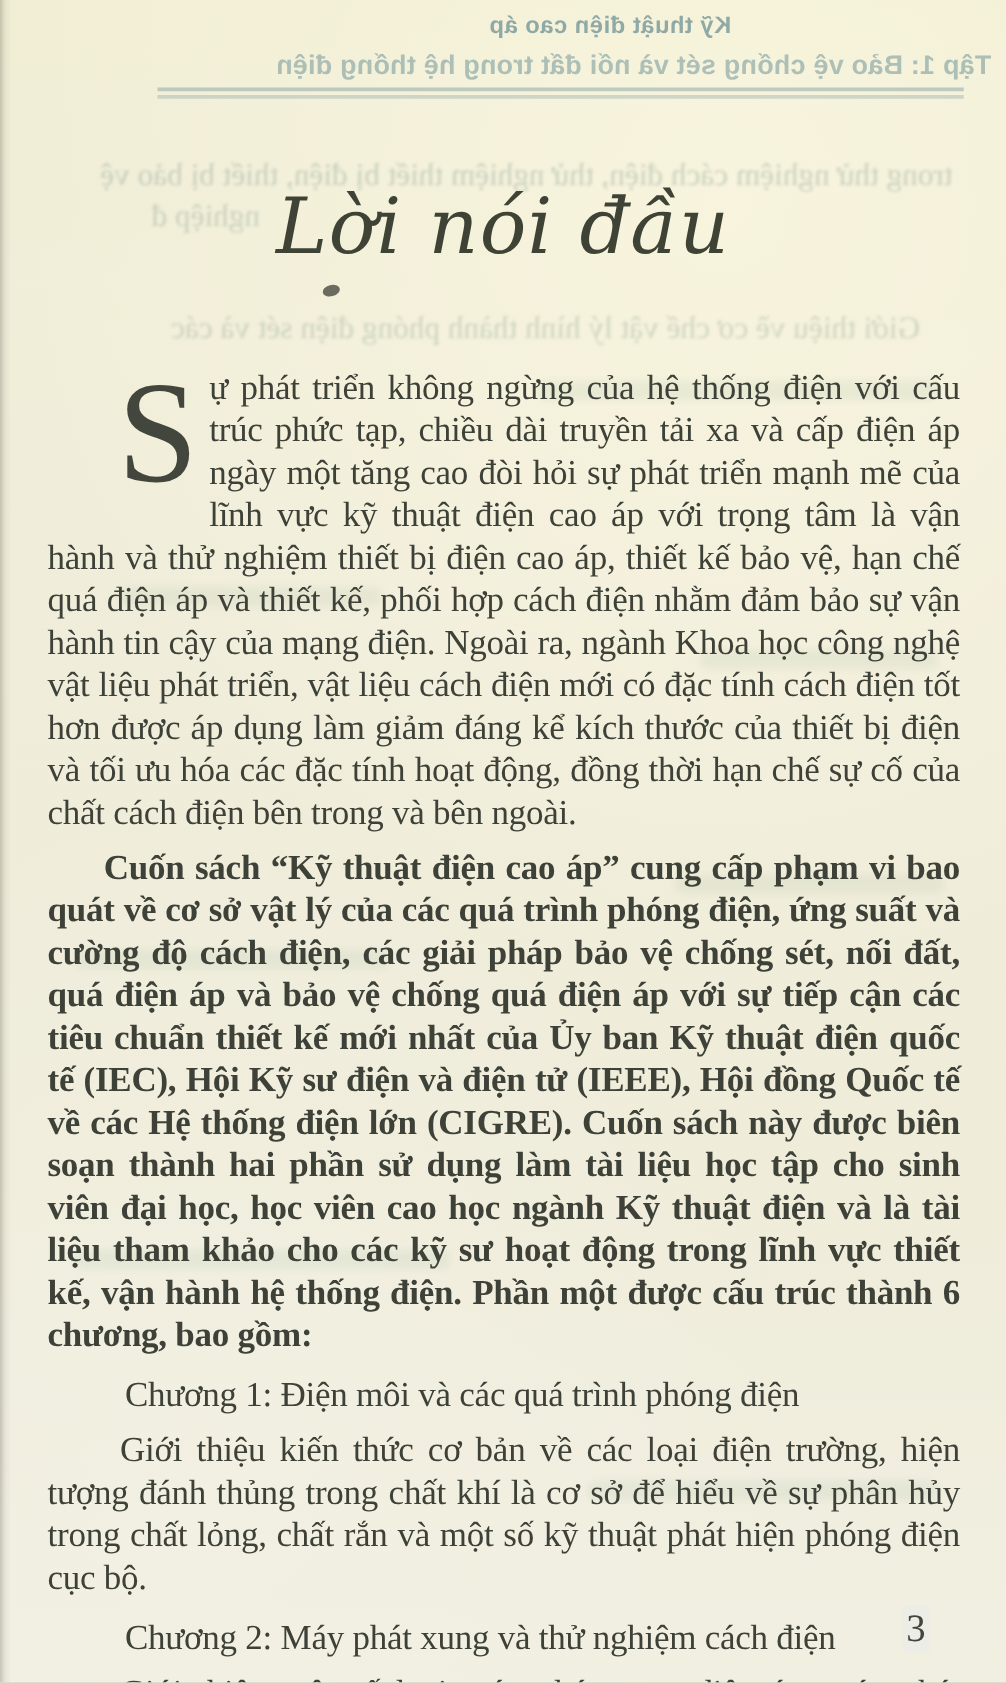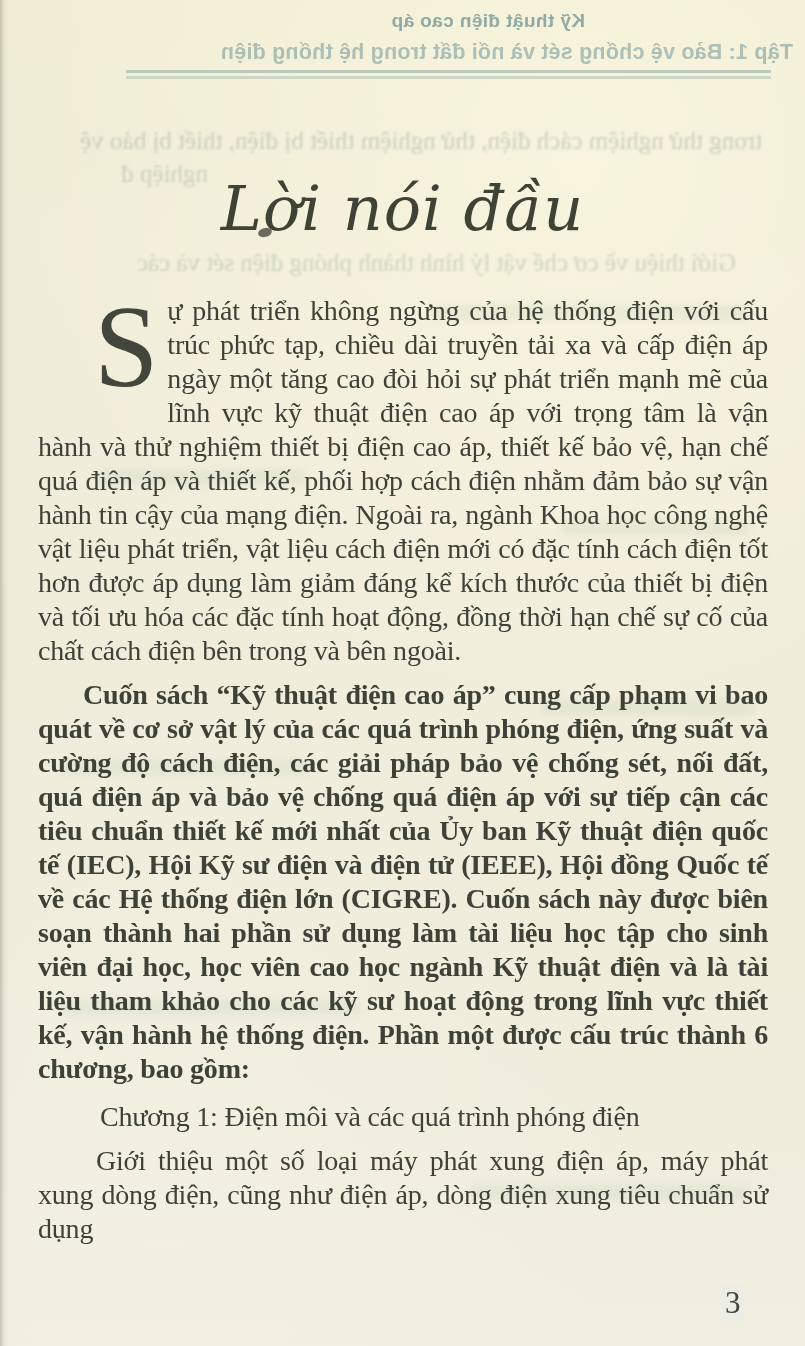--- a/index.html
+++ b/index.html
@@ -72,21 +72,21 @@
   .sm6 { top:1000px; left:60px; width:300px; }
   .sm7 { top:1185px; left:470px; width:280px; }
   
   .speck {
     position:absolute; left:258px; top:228px; width:14px; height:9px;
     background:#4a4a40; border-radius:50%;
     transform:rotate(-14deg); opacity:.8;
   }
   
   .title {
-    position:absolute; top:172px; left:0; width:100%;
+    position:absolute; top:144px; left:0; width:100%;
     margin:0; text-align:center;
     font-family:"DejaVu Serif","Liberation Serif",serif;
     font-style:italic; font-weight:normal;
     font-size:62px; letter-spacing:1px;
     color:#3e4336;
   }
   .content {
     position:absolute; left:38px; top:294px; width:730px;
     font-size:28px; line-height:34px;
     text-align:justify;
@@ -140,20 +140,22 @@
 
   <h1 class="title">Lời nói đầu</h1>
 
   <div class="content">
     <p class="para"><span class="dropcap">S</span><span>ự phát triển không ngừng của hệ thống điện với cấu trúc phức tạp, chiều dài truyền tải xa và cấp điện áp ngày một tăng cao đòi hỏi sự phát triển mạnh mẽ của lĩnh vực kỹ thuật điện cao áp với trọng tâm là vận hành và thử nghiệm thiết bị điện cao áp, thiết kế bảo vệ, hạn chế quá điện áp và thiết kế, phối hợp cách điện nhằm đảm bảo sự vận hành tin cậy của mạng điện. Ngoài ra, ngành Khoa học công nghệ vật liệu phát triển, vật liệu cách điện mới có đặc tính cách điện tốt hơn được áp dụng làm giảm đáng kể kích thước của thiết bị điện và tối ưu hóa các đặc tính hoạt động, đồng thời hạn chế sự cố của chất cách điện bên trong và bên ngoài.</span></p>
 
     <p class="para indent sp">Cuốn sách “Kỹ thuật điện cao áp” cung cấp phạm vi bao quát về cơ sở vật lý của các quá trình phóng điện, ứng suất và cường độ cách điện, các giải pháp bảo vệ chống sét, nối đất, quá điện áp và bảo vệ chống quá điện áp với sự tiếp cận các tiêu chuẩn thiết kế mới nhất của Ủy ban Kỹ thuật điện quốc tế (IEC), Hội Kỹ sư điện và điện tử (IEEE), Hội đồng Quốc tế về các Hệ thống điện lớn (CIGRE). Cuốn sách này được biên soạn thành hai phần sử dụng làm tài liệu học tập cho sinh viên đại học, học viên cao học ngành Kỹ thuật điện và là tài liệu tham khảo cho các kỹ sư hoạt động trong lĩnh vực thiết kế, vận hành hệ thống điện. Phần một được cấu trúc thành 6 chương, bao gồm:</p>
 
     <p class="para chap">Chương 1: Điện môi và các quá trình phóng điện</p>
 
+    <p class="para indent2 sp">Giới thiệu kiến thức cơ bản về các loại điện trường, hiện tượng đánh thủng trong chất khí là cơ sở để hiểu về sự phân hủy trong chất lỏng, chất rắn và một số kỹ thuật phát hiện phóng điện cục bộ.</p>
 
+    <p class="para chap">Chương 2: Máy phát xung và thử nghiệm cách điện</p>
 
     <p class="para indent2 sp">Giới thiệu một số loại máy phát xung điện áp, máy phát xung dòng điện, cũng như điện áp, dòng điện xung tiêu chuẩn sử dụng</p>
   </div>
 
   <div class="page-number">3</div>
 
 </div>
 
 </body></html>

